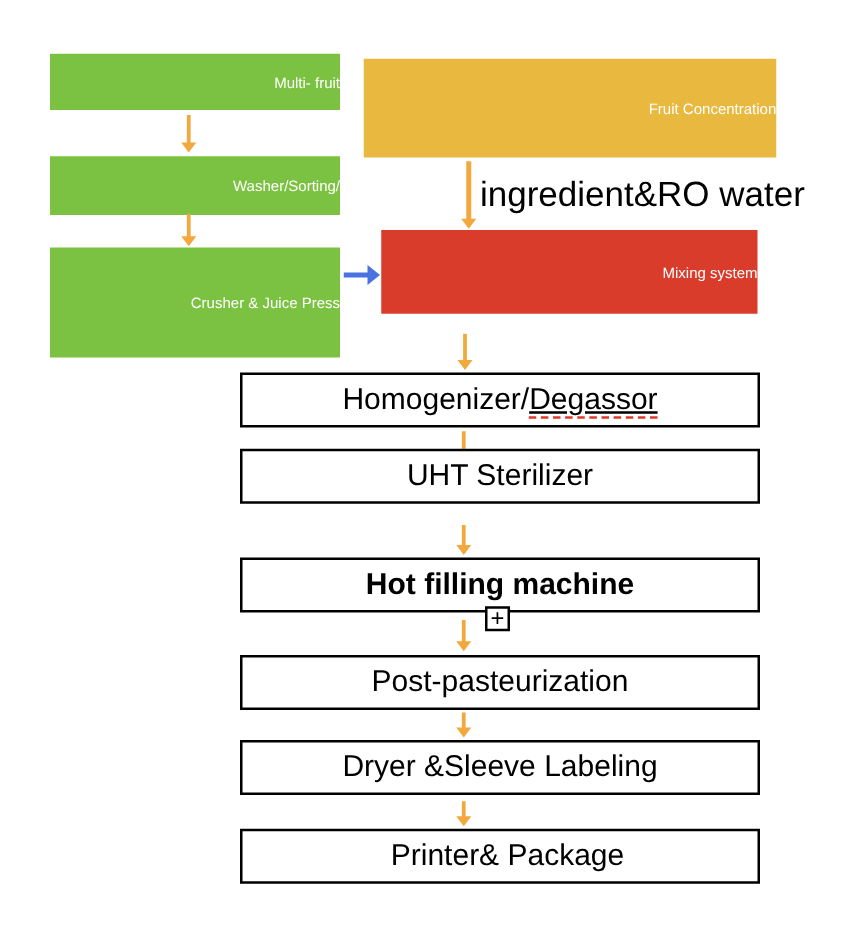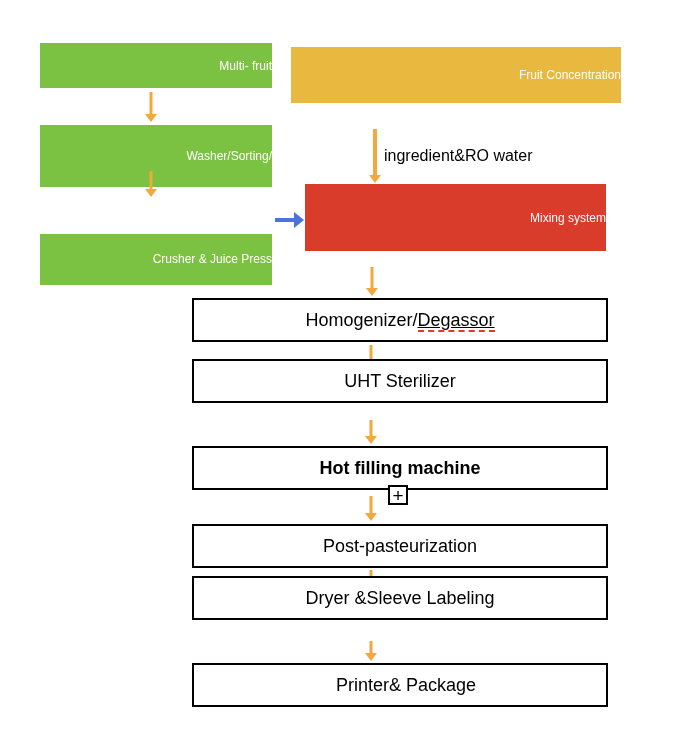--- a/index.html
+++ b/index.html
@@ -8,42 +8,42 @@
 
   .node{position:absolute;display:flex;align-items:center;justify-content:flex-end;
         text-align:center;font-size:12px;}
   .gbox{background:var(--green,#7CC242);color:var(--text-white,#fff);}
   .ybox{background:var(--yellow,#E9B93F);color:var(--text-white,#fff);}
   .rbox{background:var(--red,#D93C2B);color:var(--text-white,#fff);}
 
   .pbox{position:absolute;left:192px;width:416px;height:44px;background:#fff;
         border:2px solid var(--border-black,#000);box-sizing:border-box;
         display:flex;align-items:center;justify-content:center;
-        font-size:18px;color:var(--text-black,#000);}
+        font-size:24px;color:var(--text-black,#000);}
 
   .wrap2{max-width:185px;line-height:1.25;}
 
   .arrow-v{position:absolute;width:14px;}
   .arrow-v .shaft{position:absolute;left:50%;transform:translateX(-50%);
         top:0;bottom:7px;width:3px;background:var(--arrow-amber,#F2A83C);}
   .arrow-v .head{position:absolute;left:50%;transform:translateX(-50%);bottom:0;
         width:0;height:0;border-left:6px solid transparent;
         border-right:6px solid transparent;
         border-top:8px solid var(--arrow-amber,#F2A83C);}
   .arrow-v.thick .shaft{width:4px;}
 
   .arrow-h{position:absolute;height:16px;}
   .arrow-h .shaft{position:absolute;top:50%;transform:translateY(-50%);
         left:0;right:9px;height:4px;background:var(--arrow-blue,#4A73DF);}
   .arrow-h .head{position:absolute;right:0;top:50%;transform:translateY(-50%);
         width:0;height:0;border-top:8px solid transparent;
         border-bottom:8px solid transparent;
         border-left:10px solid var(--arrow-blue,#4A73DF);}
 
-  .label-annot{position:absolute;font-size:16px;color:var(--text-black,#000);
+  .label-annot{position:absolute;font-size:28px;color:var(--text-black,#000);
         white-space:nowrap;line-height:24px;}
 
   .mis{border-bottom:2px dashed var(--misspell-red,#E0392C);}
   .mis .u{text-decoration:underline;}
 
   .plus-box{position:absolute;left:388px;top:485px;width:20px;height:20px;
         box-sizing:border-box;border:2px solid var(--border-black,#000);
         background:#fff;display:flex;align-items:center;justify-content:center;
         z-index:5;font-size:19px;line-height:1;color:#000;cursor:pointer;}
 </style>
@@ -54,34 +54,34 @@
 
   <div class="node gbox" style="left:40px;top:43px;width:232px;height:45px;">
     <span>Multi- fruit</span>
   </div>
 
   <div class="arrow-v" style="left:144px;top:92px;height:30px;">
     <span class="shaft"></span>
     <span class="head"></span>
   </div>
 
-  <div class="node gbox" style="left:40px;top:125px;width:232px;height:62px;">
+  <div class="node gbox" style="left:40px;top:125px;width:232px;height:47px;">
     <span>Washer/Sorting/</span>
   </div>
 
   <div class="arrow-v" style="left:144px;top:171px;height:26px;">
     <span class="shaft"></span>
     <span class="head"></span>
   </div>
 
-  <div class="node gbox" style="left:40px;top:198px;width:232px;height:51px;margin-top:36px;">
+  <div class="node gbox" style="left:40px;top:198px;width:232px;height:88px;">
     <span class="wrap2">Crusher &amp; Juice Press</span>
   </div>
 
-  <div class="node ybox" style="left:291px;top:47px;width:330px;height:56px;">
+  <div class="node ybox" style="left:291px;top:47px;width:330px;height:79px;">
     <span>Fruit Concentration</span>
   </div>
 
   <div class="arrow-v thick" style="left:368px;top:129px;height:54px;">
     <span class="shaft"></span>
     <span class="head"></span>
   </div>
   <div class="label-annot" style="left:384px;top:144px;">ingredient&amp;RO water</div>
 
   <div class="arrow-h" style="left:275px;top:212px;width:29px;">
@@ -131,21 +131,21 @@
 
   <div class="pbox" style="top:524px;text-align:right;">
     <span>Post-pasteurization</span>
   </div>
 
   <div class="arrow-v" style="left:364px;top:570px;height:20px;">
     <span class="shaft"></span>
     <span class="head"></span>
   </div>
 
-  <div class="pbox" style="top:576px;text-align:center;">
+  <div class="pbox" style="top:592px;text-align:center;">
     <span>Dryer &amp;Sleeve Labeling</span>
   </div>
 
   <div class="arrow-v" style="left:364px;top:641px;height:20px;">
     <span class="shaft"></span>
     <span class="head"></span>
   </div>
 
   <div class="pbox" style="top:663px;padding-left:12px;">
     <span>Printer&amp; Package</span>

